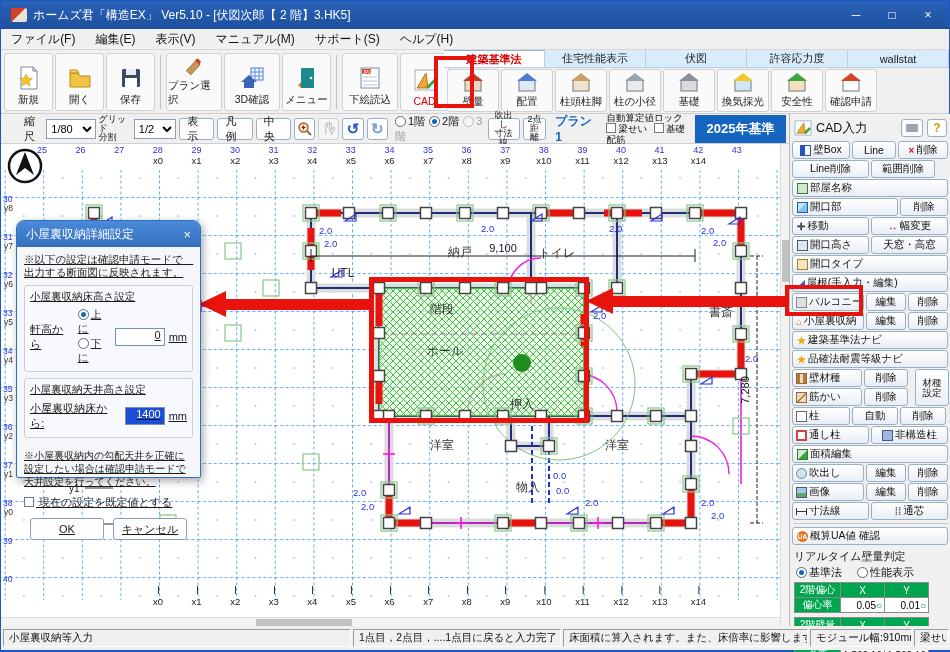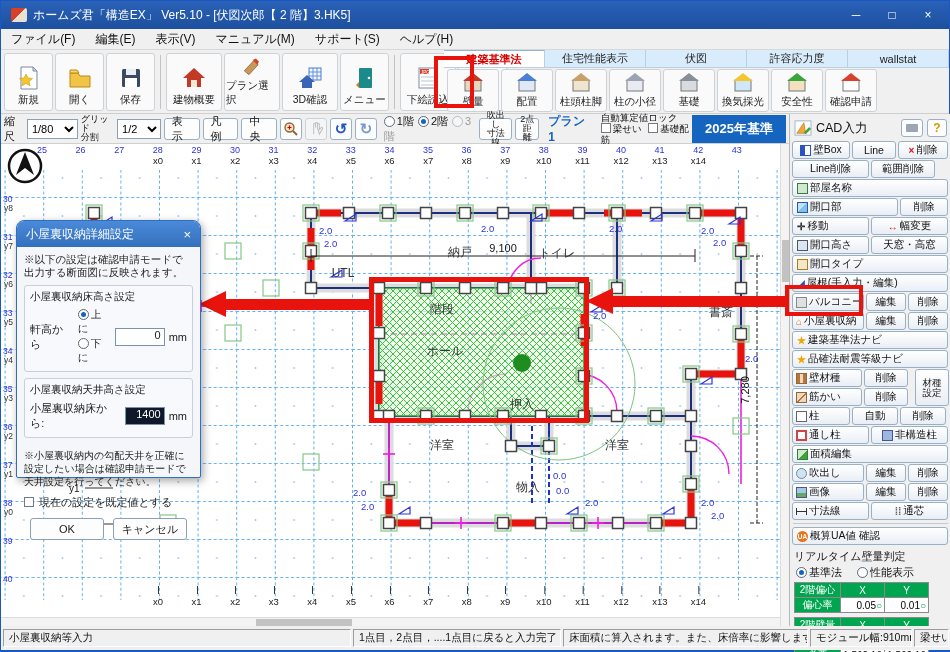--- a/index.html
+++ b/index.html
@@ -28,21 +28,21 @@
   .tb-right { position:absolute; left:443px; top:0; right:0; height:64px; }
   .modetabs { display:flex; height:18px; background:#d9ecfb; border-bottom:1px solid #b9cfe2; font-size:11px; }
   .mtab { flex:1; display:flex; align-items:center; justify-content:center; color:#222; border-right:1px solid #b9cfe2; }
   .mtab.active { background:#fff; color:#d40000; font-weight:bold; border-top:1px solid #8fb6d8; }
   .tb-right .row2 { display:flex; padding:1px 2px; height:45px; }
   .tbtn2 { width:52px; display:flex; flex-direction:column; align-items:center; justify-content:flex-end; gap:1px; padding:2px 0; background:#fafafa; border:1px solid #ccd2d8; border-radius:3px; margin:0 1px; font-size:10.5px; color:#222; }
   .tico2 { width:22px; height:22px; }
 
   
   .toolbar2 { position:absolute; left:0; top:113px; width:788px; height:30px; background:#f0f0f0; border-bottom:1px solid #cfcfcf; display:flex; align-items:center; font-size:11px; gap:3px; padding:0 3px; }
-  .lbl { color:#111; }
+  .lbl { color:#111;margin-left:20px; }
   .lbl2 { color:#111; font-size:9px; line-height:9px; }
   select.cmb { font-size:11px; height:20px; border:1px solid #8aa0b8; background:#fff; }
   .sbtn { height:22px; padding:0 7px; background:#fdfdfd; border:1px solid #9ab0c5; border-radius:3px; font-size:11px; display:flex; align-items:center; justify-content:center; color:#111; }
   .sbtn.two { font-size:9px; line-height:9px; text-align:center; padding:0 3px; }
   .iconbtn { width:24px; height:22px; background:#fdfdfd; border:1px solid #9ab0c5; border-radius:3px; display:flex; align-items:center; justify-content:center; }
   .iconbtn.dis { opacity:.45; }
   .radio { width:11px; height:11px; border:1px solid #5a6a7a; border-radius:50%; background:#fff; display:inline-block; vertical-align:-2px; margin-right:2px; position:relative; }
   .radio.sel::after { content:""; position:absolute; inset:2px; background:#1465c0; border-radius:50%; }
   .rlbl { margin-right:4px; color:#111; }
   .rlbl.dis { color:#9a9a9a; }
@@ -70,28 +70,28 @@
   .ann { position:absolute; z-index:40; }
   .selrect { left:368px; top:133px; width:220px; height:146px; border:5px solid #e8130c; }
   .abar { background:#e8130c; height:11px; }
   .ahead { width:0; height:0; border-top:13px solid transparent; border-bottom:13px solid transparent; border-right:27px solid #e8130c; }
   .redbox { position:absolute; z-index:60; border:4px solid #e8130c; }
 
   
   .dialog { position:absolute; left:15px; top:219px; width:185px; height:258px; background:#f4f6f9; border:1px solid #2e6fc2; border-radius:8px 8px 2px 2px; box-shadow:2px 3px 8px rgba(0,0,0,.35); z-index:50; font-size:11px; color:#1a1a1a; }
   .dlg-title { height:26px; background:linear-gradient(#4a8ad8,#3470be); border-radius:7px 7px 0 0; color:#fff; display:flex; align-items:center; padding:0 9px; font-size:12px; }
   .dlg-title .x { margin-left:auto; font-size:13px; }
-  .dlg-body { padding:6px 7px; }
+  .dlg-body { padding:6px 7px;text-decoration:underline; }
   .note { font-size:10.5px; line-height:13px; color:#222; }
   .grp { border:1px solid #c5d0dd; border-radius:3px; margin-top:6px; padding:4px 5px 6px; position:relative; background:#f7f9fc; }
   .grp .glbl { font-size:10.5px; margin-bottom:4px; }
   .frow { display:flex; align-items:center; gap:4px; }
   .rcol { display:flex; flex-direction:column; gap:1px; font-size:10.5px; }
   .inp { border:1px solid #7a92ad; background:#fff; height:18px; font-size:11px; text-align:right; padding:0 3px; }
-  .inp.seld { background:#0f172a; color:#fff; }
+  .inp.seld { background:#1d4ed8; color:#fff; }
   .dlg-btns { display:flex; gap:9px; justify-content:center; margin-top:8px; }
   .dbtn { width:74px; height:22px; background:#fdfdfd; border:1px solid #8aa0b8; border-radius:3px; font-size:11px; display:flex; align-items:center; justify-content:center; }
 
   
   .sidebar { position:absolute; left:788px; top:113px; width:162px; height:512px; background:#f0f0f0; border-left:1px solid #b8b8b8; padding:2px 2px 0; }
   .sb-head { display:flex; align-items:center; gap:4px; height:24px; font-size:12.5px; color:#111; padding:0 2px; }
   .cadico { width:18px; height:16px; }
   .prn { width:22px; height:18px; margin-left:auto; background:#fdfdfd; border:1px solid #9ab0c5; border-radius:3px; display:flex; align-items:center; justify-content:center; }
   .prn .p1 { width:12px; height:8px; background:#9aa6b4; border-radius:1px; }
   .qbtn { width:20px; height:18px; background:#fdfdfd; border:1px solid #9ab0c5; border-radius:3px; color:#cda000; font-weight:bold; font-size:12px; display:flex; align-items:center; justify-content:center; }
@@ -157,27 +157,20 @@
       </div>
       <div class="tbtn">
         <svg class="tico" viewBox="0 0 26 26">
             <rect x="4" y="4" width="18" height="18" rx="1.5" fill="#3a4a63"></rect>
             <rect x="8" y="4" width="10" height="6" fill="#e8edf4"></rect>
             <rect x="7" y="13" width="12" height="9" fill="#fff"></rect>
           </svg>
         <span>保存</span>
       </div>
       <div class="tsep"></div>
-      <div class="tbtn wide">
-        <svg class="tico" viewBox="0 0 26 26">
-            <path d="M13 3L2 13h4v9h14v-9h4z" fill="#c23a25"></path>
-            <rect x="10" y="15" width="6" height="7" fill="#f3e9d8"></rect>
-          </svg>
-        <span>建物概要</span>
-      </div>
       <div class="tbtn wide">
         <svg class="tico" viewBox="0 0 26 26">
             <path d="M3 18l12-13 6 5-12 13z" fill="#c8975a" stroke="#8a6232"></path>
             <path d="M14 4l4-2 4 4-2 4z" fill="#d8412c"></path>
           </svg>
         <span>プラン選択</span>
       </div>
       <div class="tbtn wide">
         <svg class="tico" viewBox="0 0 26 26">
             <rect x="12" y="3" width="12" height="12" fill="#eef4fb" stroke="#4a7fd4"></rect>

